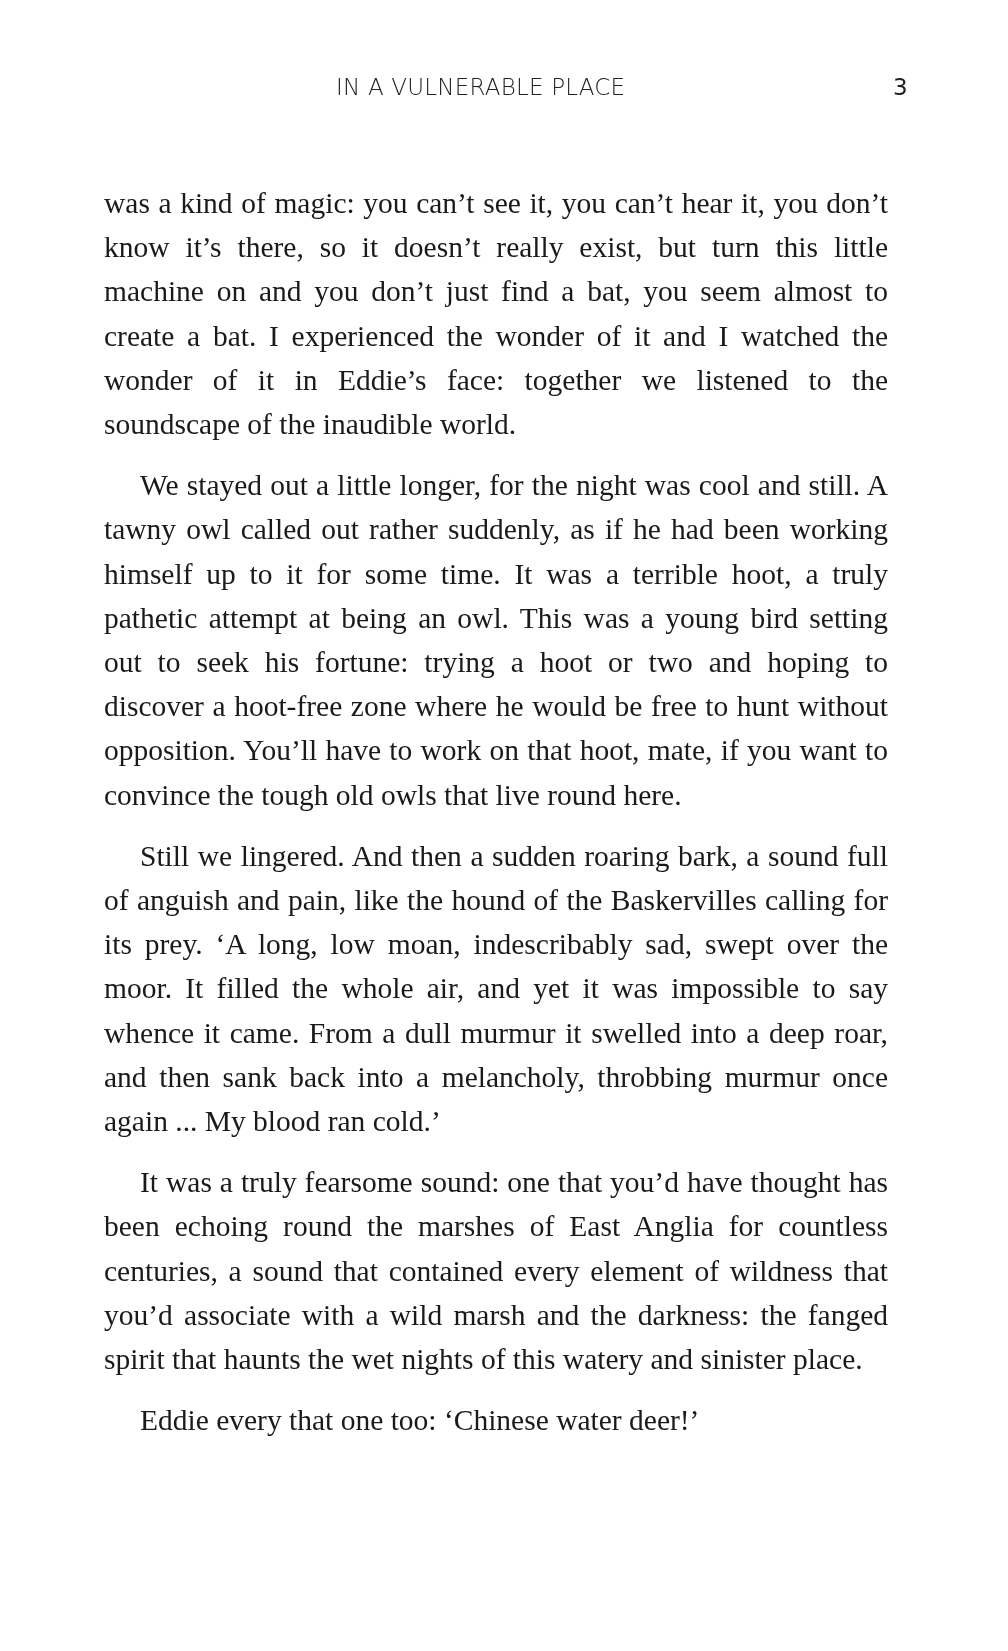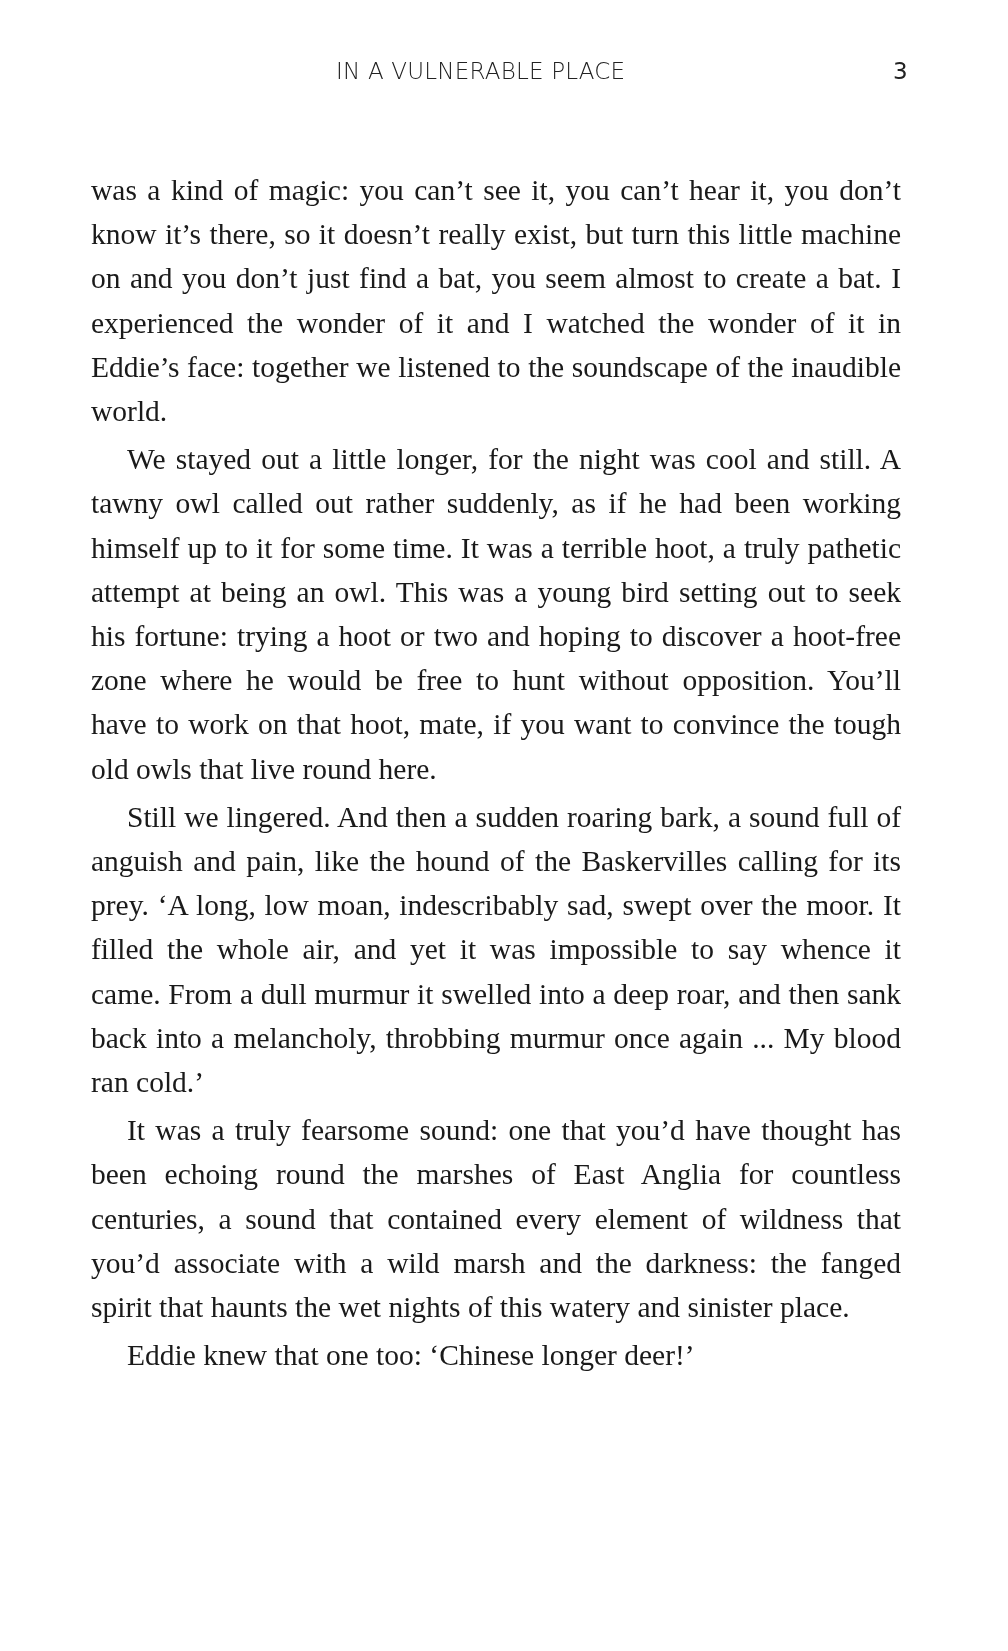--- a/index.html
+++ b/index.html
@@ -1,43 +1,43 @@
 <!DOCTYPE html>
 <html><head>
   <meta charset="utf-8">
   <style>
     html, body { margin: 0; padding: 0; background: #ffffff; }
     body { width: 1008px; height: 1651px; position: relative; overflow: hidden; color: #1a1a1a; }
     .running-head {
-      position: absolute; top: 54px; left: 0; width: 856px; height: 40px;
+      position: absolute; top: 70px; left: 0; width: 856px; height: 40px;
     }
     .running-title {
       position: absolute; left: 336px; top: 4px;
       font-family: "DejaVu Sans", sans-serif; font-size: 23px; letter-spacing: 0.2px; color: #222;
       font-weight: 300;
     }
     .folio {
       position: absolute; left: 893px; top: 4px;
       font-family: "DejaVu Sans", sans-serif; font-size: 23px; color: #222;
     }
     .body-text {
       position: absolute; top: 164px; left: 87px; width: 818px;
       font-family: "Liberation Serif", serif; font-size: 29.5px; line-height: 44.2px;
       text-align: justify; color: #1a1a1a;
     }
-    .body-text p { margin: 4px; text-indent: 36px; }
+    .body-text p { margin: 17px; text-indent: 36px; }
     .body-text p.noindent { text-indent: 0; }
   </style>
 </head>
 <body>
 
 <div class="running-head">
   <span class="running-title">IN A VULNERABLE PLACE</span>
   <span class="folio">3</span>
 </div>
 
 <div class="body-text">
   <p class="noindent">was a kind of magic: you can’t see it, you can’t hear it, you don’t know it’s there, so it doesn’t really exist, but turn this little machine on and you don’t just find a bat, you seem almost to create a bat. I experienced the wonder of it and I watched the wonder of it in Eddie’s face: together we listened to the soundscape of the inaudible world.</p>
   <p>We stayed out a little longer, for the night was cool and still. A tawny owl called out rather suddenly, as if he had been working himself up to it for some time. It was a terrible hoot, a truly pathetic attempt at being an owl. This was a young bird setting out to seek his fortune: trying a hoot or two and hoping to discover a hoot-free zone where he would be free to hunt without opposition. You’ll have to work on that hoot, mate, if you want to convince the tough old owls that live round here.</p>
   <p>Still we lingered. And then a sudden roaring bark, a sound full of anguish and pain, like the hound of the Baskervilles calling for its prey. ‘A long, low moan, indescribably sad, swept over the moor. It filled the whole air, and yet it was impossible to say whence it came. From a dull murmur it swelled into a deep roar, and then sank back into a melancholy, throbbing murmur once again ... My blood ran cold.’</p>
   <p>It was a truly fearsome sound: one that you’d have thought has been echoing round the marshes of East Anglia for countless centuries, a sound that contained every element of wildness that you’d associate with a wild marsh and the darkness: the fanged spirit that haunts the wet nights of this watery and sinister place.</p>
-  <p>Eddie knew that one too: ‘Chinese longer deer!’</p>
+  <p>Eddie every that one too: ‘Chinese water deer!’</p>
 </div>
 
 </body></html>

